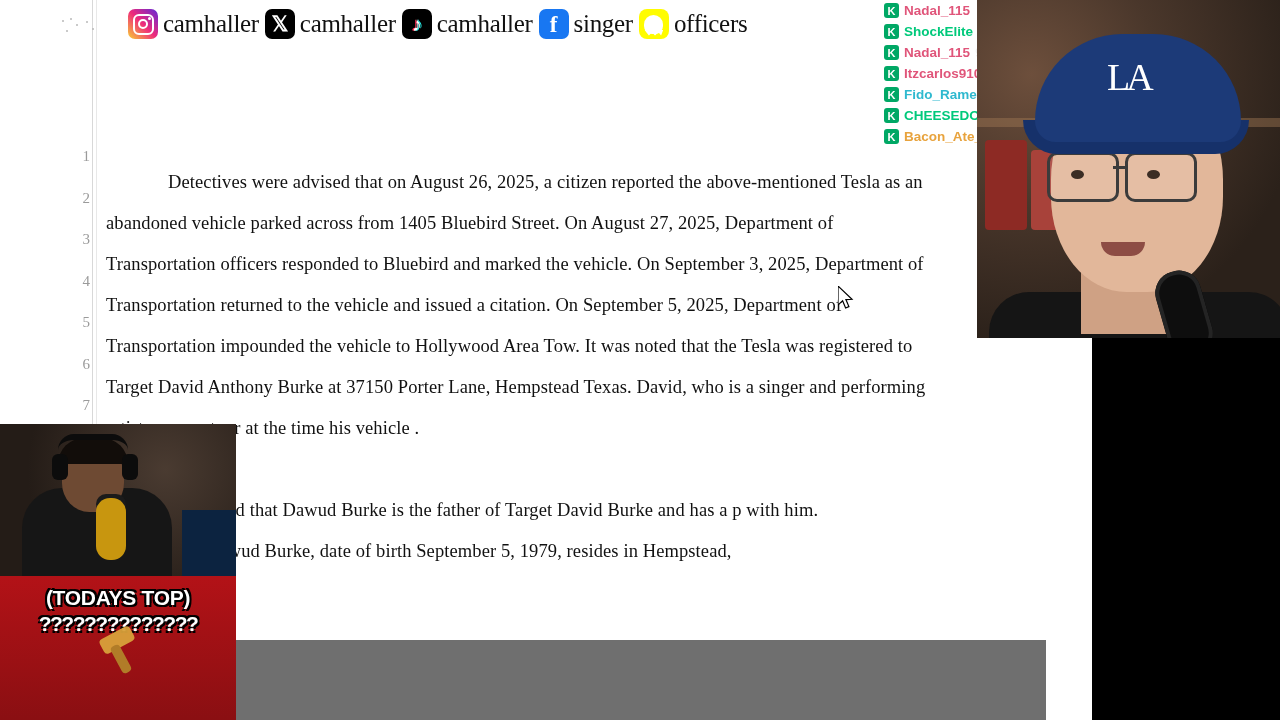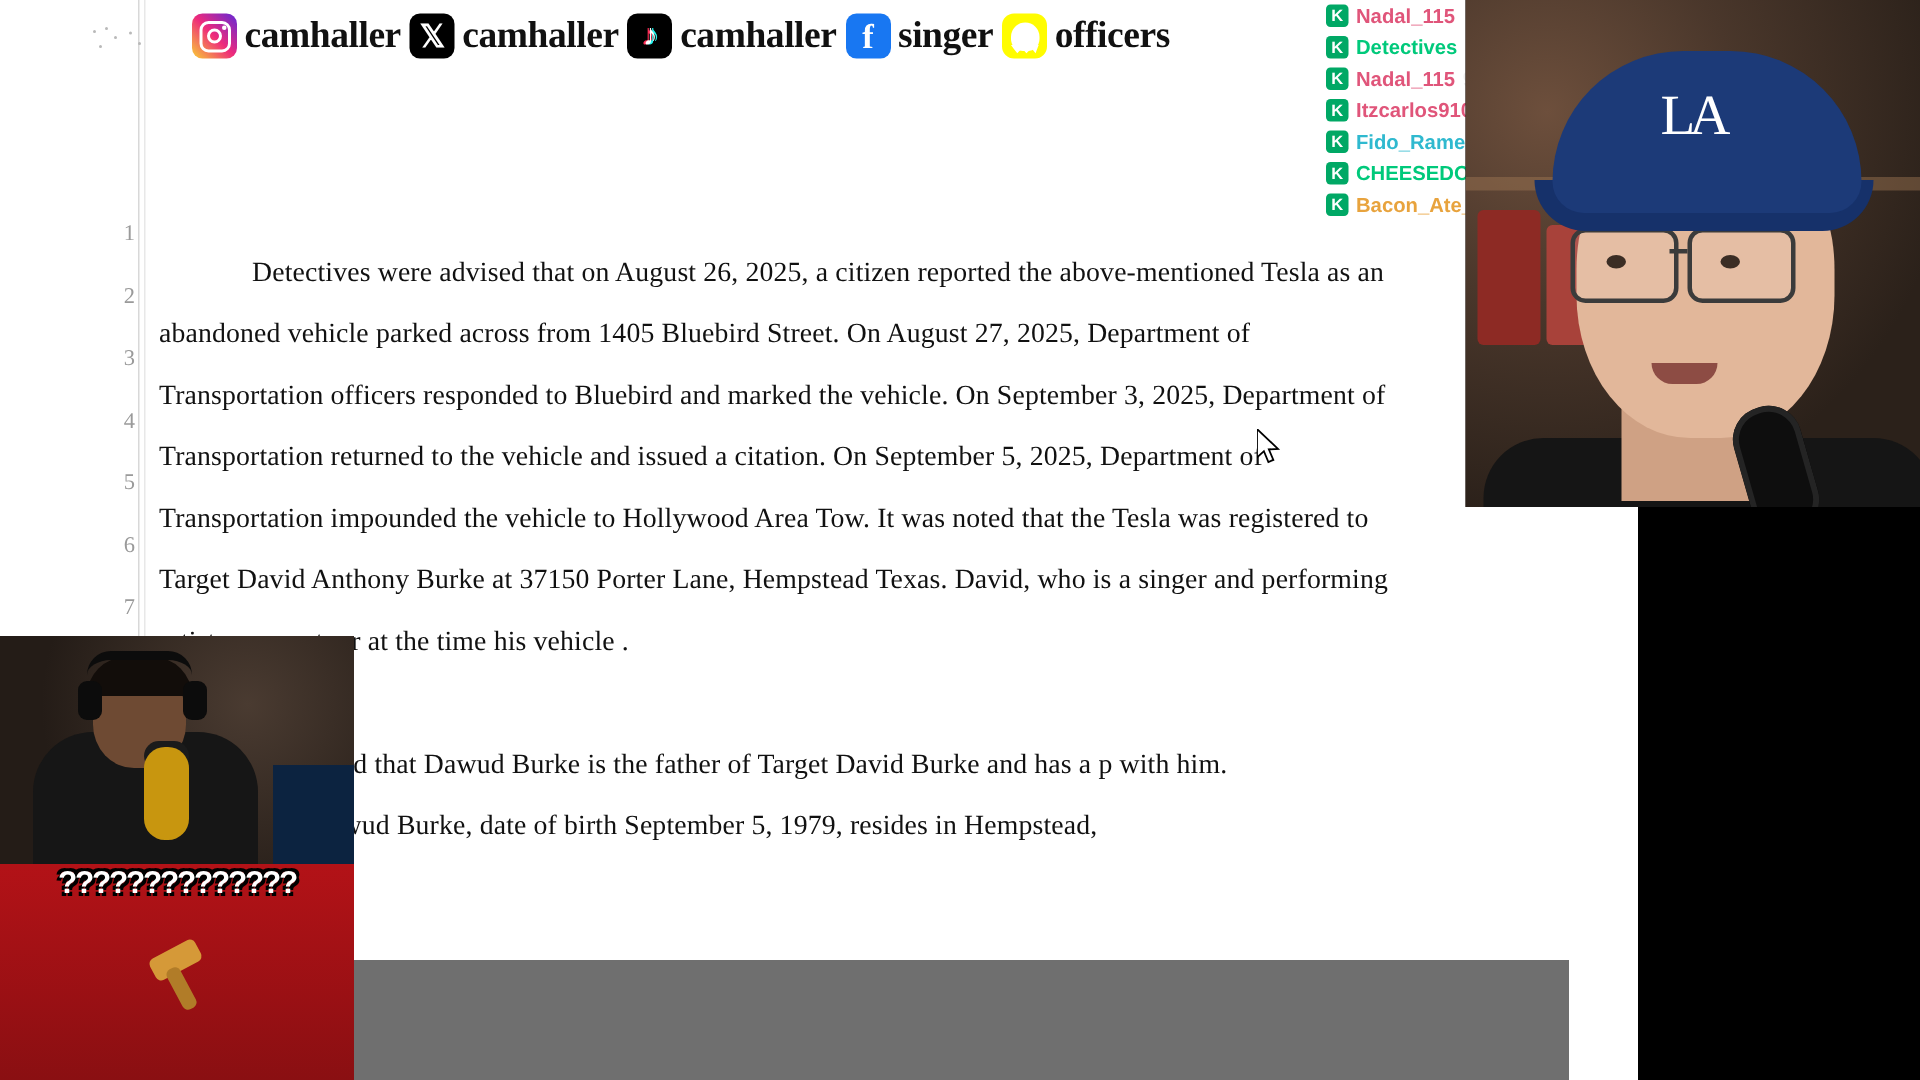--- a/index.html
+++ b/index.html
@@ -113,21 +113,21 @@
     gap: 6px;
     white-space: nowrap;
   }
   .social-item {
     display: flex;
     align-items: center;
     gap: 5px;
   }
   .social-item .handle {
     font-family: "Liberation Serif", serif;
-    font-weight: bold;
+    font-weight: normal;
     font-size: 25px;
     color: #111;
     letter-spacing: -0.3px;
   }
   .sicon {
     width: 30px; height: 30px;
     border-radius: 7px;
     display: inline-flex;
     align-items: center;
     justify-content: center;
@@ -607,21 +607,21 @@
   </div>
 
   <div class="chat">
     <div class="chat-line">
       <span class="chat-badge">K</span>
       <span class="chat-user" style="color:#e0557a">Nadal_115</span>
       <span class="chat-msg"></span>
     </div>
     <div class="chat-line">
       <span class="chat-badge">K</span>
-      <span class="chat-user" style="color:#00c97b">Detectives</span>
+      <span class="chat-user" style="color:#00c97b">ShockElite</span>
       <span class="chat-msg">1</span>
     </div>
     <div class="chat-line">
       <span class="chat-badge">K</span>
       <span class="chat-user" style="color:#e0557a">Nadal_115</span>
       <span class="chat-msg">9</span>
     </div>
     <div class="chat-line">
       <span class="chat-badge">K</span>
       <span class="chat-user" style="color:#e0557a">Itzcarlos910</span>
@@ -677,20 +677,21 @@
       <div class="cam2-face"></div>
       <div class="cam2-hair"></div>
       <div class="cam2-hp-band"></div>
       <div class="cam2-hp-l"></div>
       <div class="cam2-hp-r"></div>
       <div class="cam2-mic-top"></div>
       <div class="cam2-mic"></div>
     </div>
 
     <div class="alert-box">
+      <div class="alert-line l1">(TODAYS TOP)</div>
       <div class="alert-emoji">
         <span class="gavel-head"></span>
           <span class="gavel-handle"></span>
       </div>
       <div class="alert-line l3">??????????????</div>
     </div>
   </div>
 
   <div class="cursor">
     <svg width="18" height="26" viewBox="0 0 18 26">

